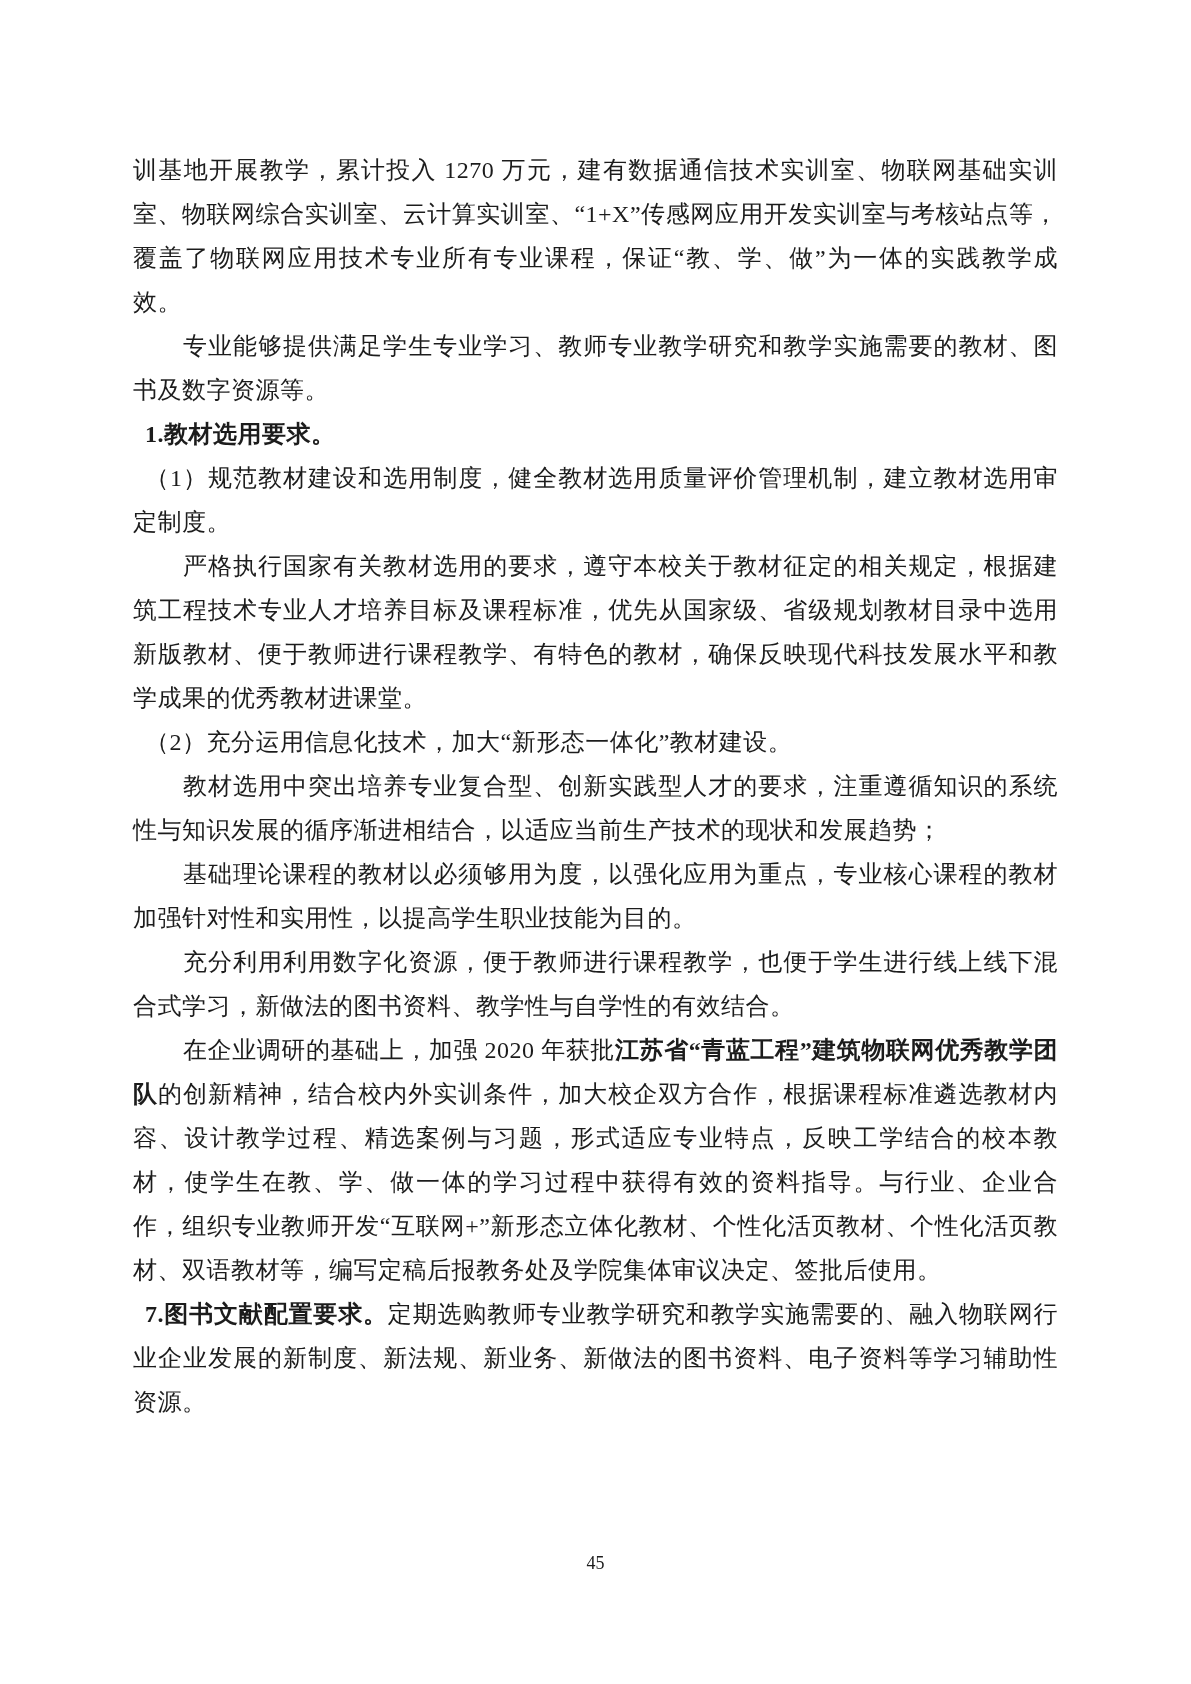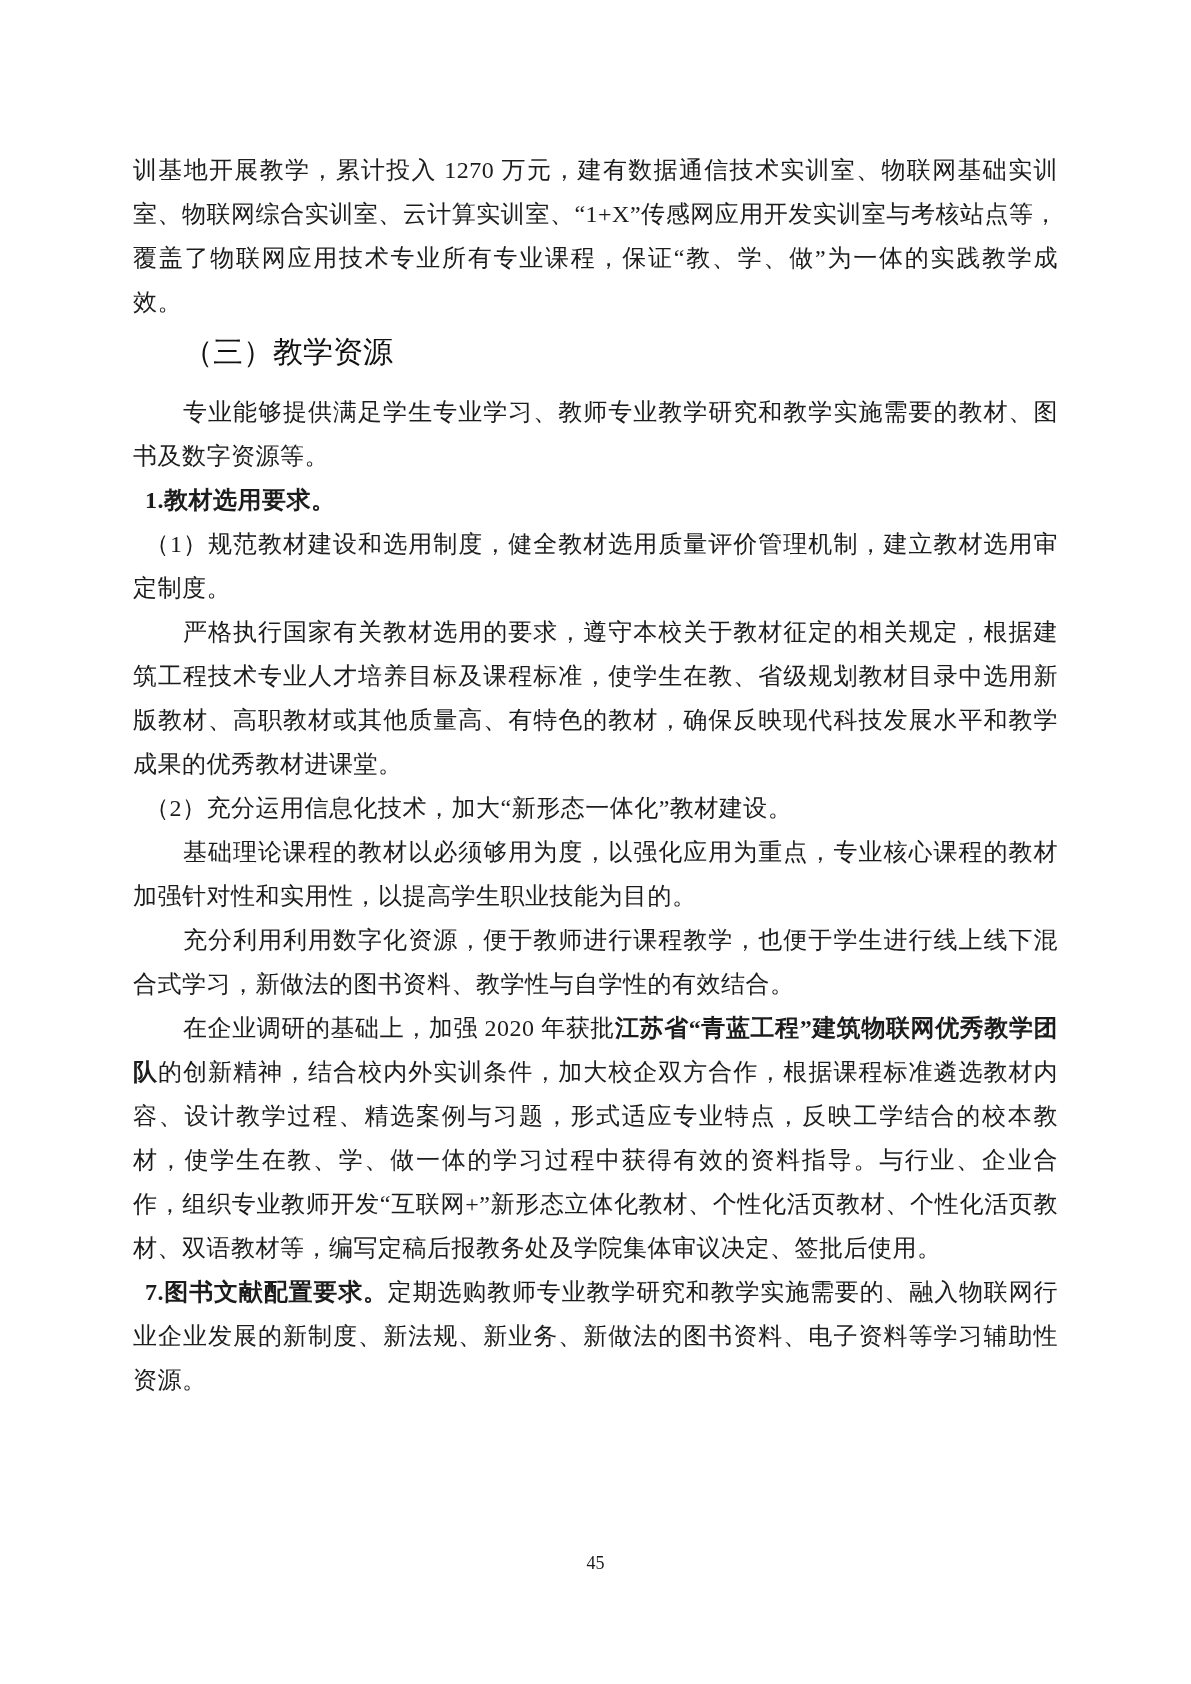--- a/index.html
+++ b/index.html
@@ -55,25 +55,25 @@
     color: #1c1c1c;
     font-family: "Liberation Serif", "DejaVu Serif", serif;
   }
 </style>
 </head>
 <body>
 
 <div class="page">
   <div class="content" id="doc-content">
       <p class="para none"><span class="run">训基地开展教学，累计投入 1270 万元，建有数据通信技术实训室、物联网基础实训室、物联网综合实训室、云计算实训室、“1+X”传感网应用开发实训室与考核站点等，覆盖了物联网应用技术专业所有专业课程，保证“教、学、做”为一体的实践教学成效。</span></p>
-      <h2 class="heading"><span class="run">（三）教学资源</span></h2>
       <p class="para normal"><span class="run">专业能够提供满足学生专业学习、教师专业教学研究和教学实施需要的教材、图书及数字资源等。</span></p>
       <p class="para small"><span class="run bold">1.教材选用要求。</span></p>
       <p class="para small"><span class="run">（1）规范教材建设和选用制度，健全教材选用质量评价管理机制，建立教材选用审定制度。</span></p>
-      <p class="para normal"><span class="run">严格执行国家有关教材选用的要求，遵守本校关于教材征定的相关规定，根据建筑工程技术专业人才培养目标及课程标准，使学生在教、省级规划教材目录中选用新版教材、高职教材或其他质量高、有特色的教材，确保反映现代科技发展水平和教学成果的优秀教材进课堂。</span></p>
+      <p class="para normal"><span class="run">严格执行国家有关教材选用的要求，遵守本校关于教材征定的相关规定，根据建筑工程技术专业人才培养目标及课程标准，优先从国家级、省级规划教材目录中选用新版教材、便于教师进行课程教学、有特色的教材，确保反映现代科技发展水平和教学成果的优秀教材进课堂。</span></p>
       <p class="para small"><span class="run">（2）充分运用信息化技术，加大“新形态一体化”教材建设。</span></p>
+      <p class="para normal"><span class="run">教材选用中突出培养专业复合型、创新实践型人才的要求，注重遵循知识的系统性与知识发展的循序渐进相结合，以适应当前生产技术的现状和发展趋势；</span></p>
       <p class="para normal"><span class="run">基础理论课程的教材以必须够用为度，以强化应用为重点，专业核心课程的教材加强针对性和实用性，以提高学生职业技能为目的。</span></p>
       <p class="para normal"><span class="run">充分利用利用数字化资源，便于教师进行课程教学，也便于学生进行线上线下混合式学习，新做法的图书资料、教学性与自学性的有效结合。</span></p>
       <p class="para normal"><span class="run">在企业调研的基础上，加强 2020 年获批</span><span class="run bold">江苏省“青蓝工程”建筑物联网优秀教学团队</span><span class="run">的创新精神，结合校内外实训条件，加大校企双方合作，根据课程标准遴选教材内容、设计教学过程、精选案例与习题，形式适应专业特点，反映工学结合的校本教材，使学生在教、学、做一体的学习过程中获得有效的资料指导。与行业、企业合作，组织专业教师开发“互联网+”新形态立体化教材、个性化活页教材、个性化活页教材、双语教材等，编写定稿后报教务处及学院集体审议决定、签批后使用。</span></p>
       <p class="para small"><span class="run bold">7.图书文献配置要求。</span><span class="run">定期选购教师专业教学研究和教学实施需要的、融入物联网行业企业发展的新制度、新法规、新业务、新做法的图书资料、电子资料等学习辅助性资源。</span></p>
     </div>
   <div class="page-number">45</div>
 </div>
 
 </body></html>

